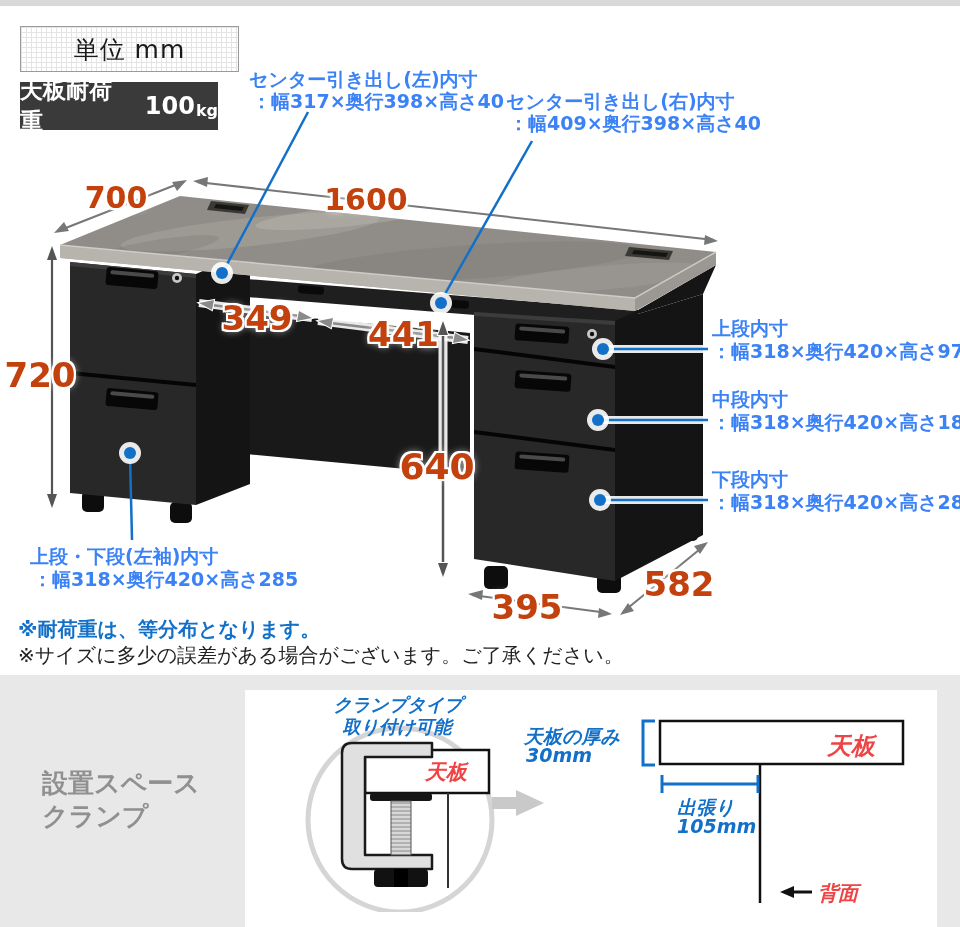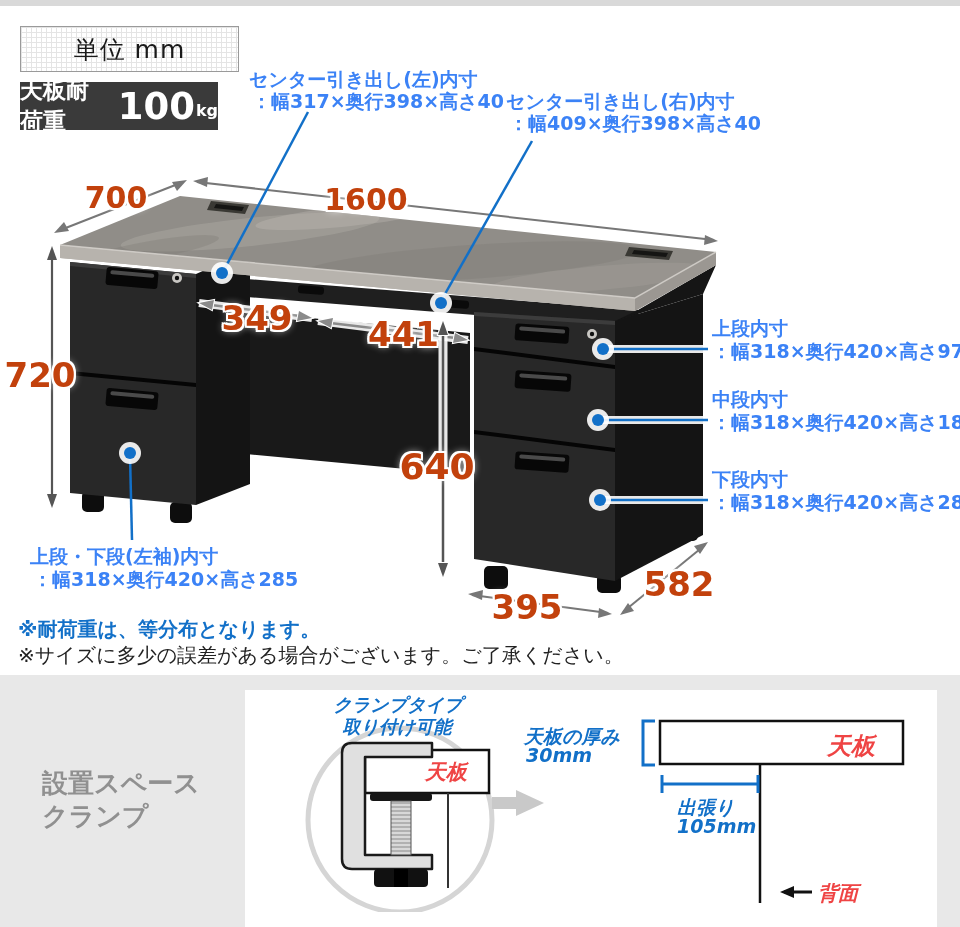--- a/index.html
+++ b/index.html
@@ -9,21 +9,21 @@
   .abs{position:absolute;}
   .badge-unit{position:absolute;left:20px;top:26px;width:219px;height:46px;
     border:1px solid #9a9a9a;box-sizing:border-box;display:flex;align-items:center;justify-content:center;
     background-color:#fff;
     background-image:linear-gradient(#e4e4e4 1px,transparent 1px),linear-gradient(90deg,#e4e4e4 1px,transparent 1px);
     background-size:5px 5px;
     font-size:25px;color:#1a1a1a;letter-spacing:1px;}
   .badge-load{position:absolute;left:20px;top:82px;width:198px;height:48px;background:#3a3a3a;
     display:flex;align-items:center;justify-content:center;color:#fff;}
   .badge-load .lbl{font-size:23px;font-weight:600;}
-  .badge-load .val{font-size:37px;font-weight:600;margin-left:8px;}
+  .badge-load .val{font-size:24px;font-weight:600;margin-left:24px;}
   .badge-load .unit{font-size:16px;font-weight:600;margin-left:1px;margin-top:8px;}
   .callout{position:absolute;color:#3b82f6;font-size:19px;font-weight:600;line-height:22px;white-space:nowrap;}
   .dim{position:absolute;color:#c2410c;font-weight:600;white-space:nowrap;transform:translate(-50%,-50%);
     text-shadow:-2px -2px 0 #fff,2px -2px 0 #fff,-2px 2px 0 #fff,2px 2px 0 #fff,-2px 0 0 #fff,2px 0 0 #fff,0 -2px 0 #fff,0 2px 0 #fff,0 0 8px #fff;}
   .note{position:absolute;font-size:20px;white-space:nowrap;}
   .note-blue{color:#1270c8;font-weight:600;}
   .note-black{color:#222;}
   .bottom{position:absolute;left:0;top:675px;width:960px;height:252px;background:#e8e8e8;}
   .clamp-heading{position:absolute;left:42px;top:92px;font-size:26px;font-weight:700;color:#909090;line-height:33px;white-space:nowrap;}
   .panel{position:absolute;left:245px;top:15px;width:692px;height:253px;background:#fff;font-style:italic;}

